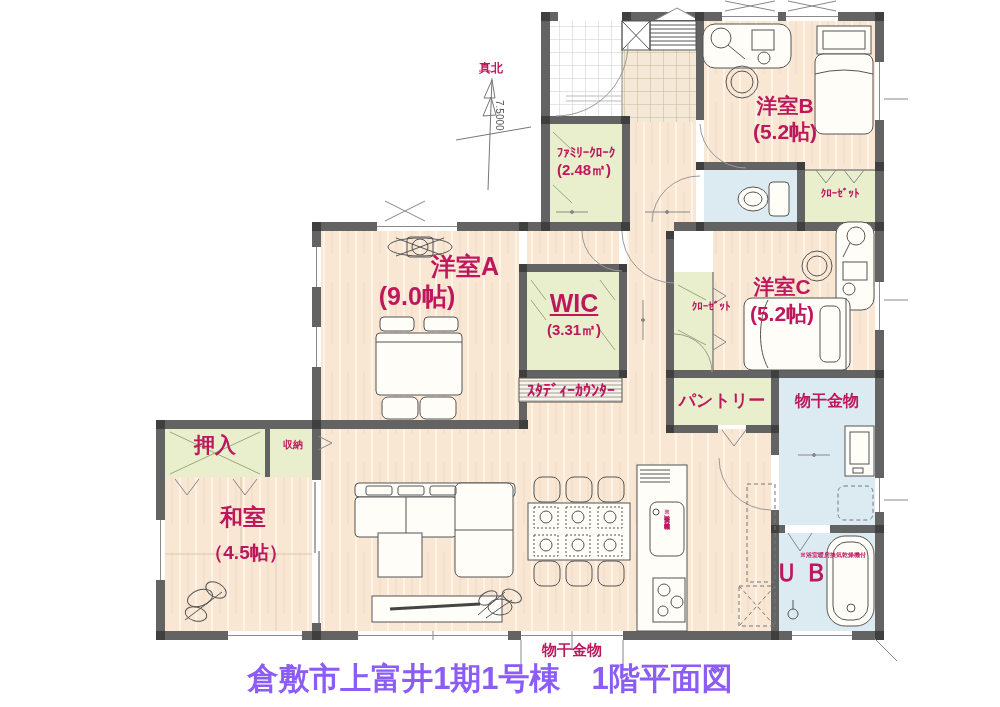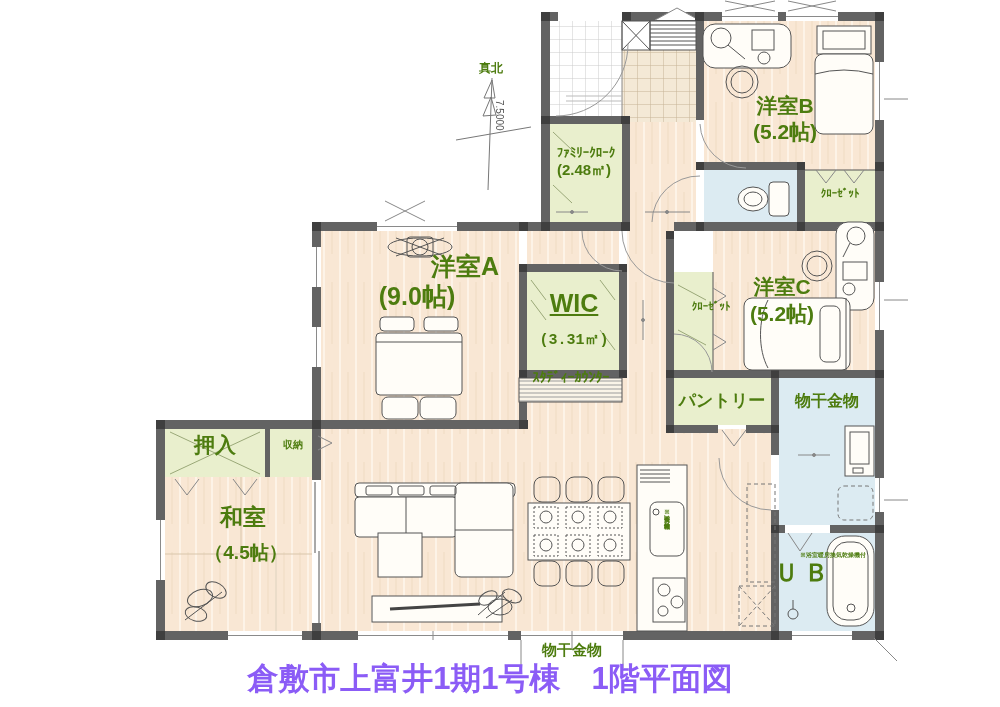--- a/index.html
+++ b/index.html
@@ -1,19 +1,19 @@
 <!DOCTYPE html>
 <html><head>
 <meta charset="utf-8">
 <style>
   html,body{margin:0;padding:0;background:#ffffff;}
   #plan{position:relative;width:1000px;height:707px;background:#ffffff;overflow:hidden;
         font-family:"Liberation Sans",sans-serif;}
   #plan svg{position:absolute;left:0;top:0;}
-  .lbl{position:absolute;transform:translateX(-50%);white-space:nowrap;color:#4d7c0f;
+  .lbl{position:absolute;transform:translateX(-50%);white-space:nowrap;color:#be185d;
        font-weight:700;line-height:1;}
   .lbl.light{font-weight:600;}
   .vert{writing-mode:vertical-rl;transform:none;}
   .wall{fill:#636363;}
   .post{fill:#3f3f3f;}
   .winline{stroke:#8a8a8a;stroke-width:1;}
   .thin{stroke:#555;stroke-width:1;fill:none;}
   .arc{stroke:#999;stroke-width:1;fill:none;}
   .dash{stroke:#777;stroke-width:1;fill:none;stroke-dasharray:4,3;}
   .furn{stroke:#555;stroke-width:1;fill:#fffdf8;}
@@ -395,28 +395,28 @@
 
 <div class="lbl light" style="left:586px;top:146px;font-size:13px;text-align:right;">ﾌｧﾐﾘｰｸﾛｰｸ</div>
 <div class="lbl light" style="left:584px;top:162px;font-size:15px;">(2.48㎡)</div>
 
 <div class="lbl light" style="left:840px;top:188px;font-size:11px;">ｸﾛｰｾﾞｯﾄ</div>
 
 <div class="lbl" style="left:441px;top:254px;font-size:25px;margin-left:24px;">洋室A</div>
 <div class="lbl" style="left:417px;top:284px;font-size:25px;">(9.0帖)</div>
 
 <div class="lbl" style="left:574px;top:291px;font-size:25px;text-decoration:underline;">WIC</div>
-<div class="lbl" style="left:574px;top:333px;font-size:15px;font-family:Liberation Mono, monospace;">(3.31㎡)</div>
+<div class="lbl" style="left:574px;top:322px;font-size:15px;">(3.31㎡)</div>
 
 <div class="lbl light" style="left:711px;top:301px;font-size:11px;">ｸﾛｰｾﾞｯﾄ</div>
 
 <div class="lbl" style="left:782px;top:276px;font-size:21px;">洋室C</div>
 <div class="lbl" style="left:782px;top:303px;font-size:21px;">(5.2帖)</div>
 
-<div class="lbl light" style="left:571px;top:370px;font-size:14px;">ｽﾀﾃﾞｨｰｶｳﾝﾀｰ</div>
+<div class="lbl light" style="left:571px;top:383px;font-size:16px;font-family:Liberation Serif, serif;">ｽﾀﾃﾞｨｰｶｳﾝﾀｰ</div>
 
 <div class="lbl" style="left:722px;top:392px;font-size:17px;">パントリー</div>
 <div class="lbl" style="left:827px;top:393px;font-size:16px;">物干金物</div>
 
 <div class="lbl" style="left:215px;top:434px;font-size:21px;">押入</div>
 <div class="lbl" style="left:293px;top:440px;font-size:10px;">収納</div>
 
 
 <div class="lbl" style="left:243px;top:506px;font-size:23px;">和室</div>
 <div class="lbl" style="left:246px;top:543px;font-size:19px;">（4.5帖）</div>

